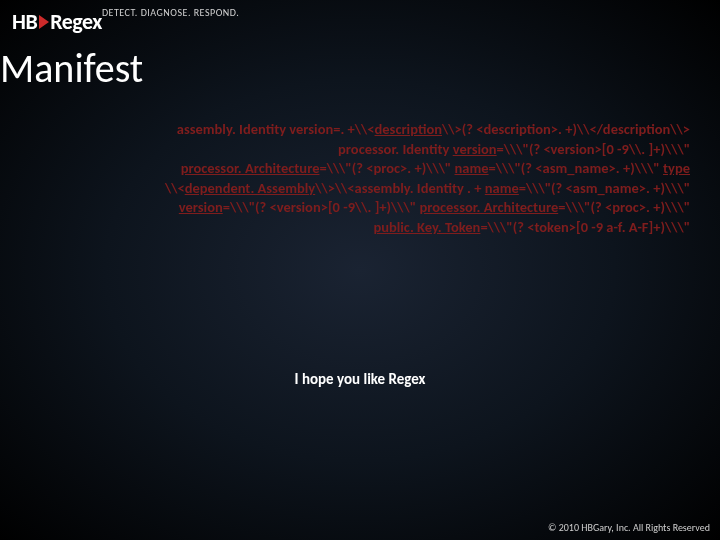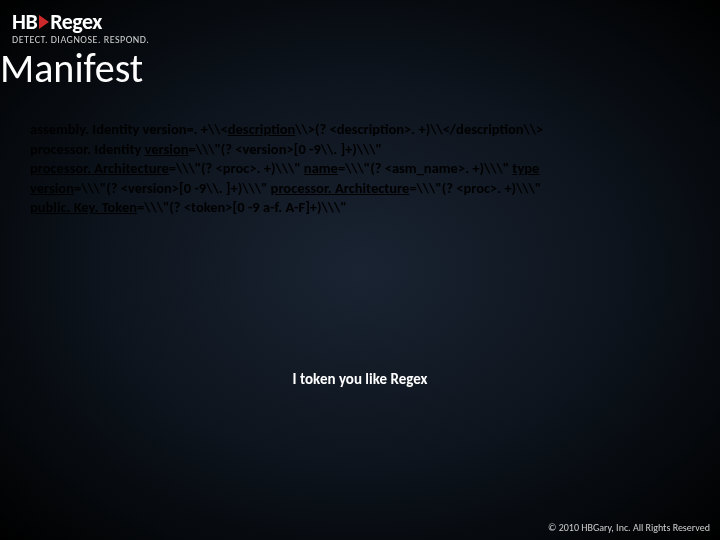--- a/index.html
+++ b/index.html
@@ -8,21 +8,21 @@
     background: radial-gradient(ellipse at center, #1a2332 0%, #0d141d 50%, #000000 100%);
     font-family: Calibri, Arial, sans-serif;
     color: #fff;
     position: relative;
   }
   .logo {
     position: absolute;
     top: 8px;
     left: 12px;
     display: flex;
-    flex-direction: column;
+    flex-direction: row;
   }
   .logo-main {
     display: flex;
     align-items: center;
     font-weight: bold;
     font-size: 22px;
     letter-spacing: -0.5px;
   }
   .logo-hb { color: #fff; }
   .logo-arrow {
@@ -48,24 +48,24 @@
     font-size: 40px;
     font-weight: 400;
     color: #ffffff;
     font-family: Calibri, Arial, sans-serif;
   }
   .content {
     position: absolute;
     top: 120px;
     left: 30px;
     right: 30px;
-    text-align: left;
+    text-align: right;
     font-size: 14.5px;
     line-height: 1.35;
-    color: #000000;
+    color: #7f1d1d;
     font-weight: 600;
     font-family: Calibri, Arial, sans-serif;
   }
   .content .u {
     text-decoration: underline;
   }
   .subline {
     position: absolute;
     top: 370px;
     left: 0; right: 0;
@@ -100,22 +100,25 @@
   <div>
     <span>assembly. Identity version=. +\\&lt;</span><span class="u">description</span><span>\\&gt;(? &lt;description&gt;. +)\\&lt;/description\\&gt;</span>
   </div>
   <div>
     <span>processor. Identity </span><span class="u">version</span><span>=\\\"(? &lt;version&gt;[0 -9\\. ]+)\\\"</span>
   </div>
   <div>
     <span class="u">processor. Architecture</span><span>=\\\"(? &lt;proc&gt;. +)\\\" </span><span class="u">name</span><span>=\\\"(? &lt;asm_name&gt;. +)\\\" </span><span class="u">type</span>
   </div>
   <div>
+    <span>\\&lt;</span><span class="u">dependent. Assembly</span><span>\\&gt;\\&lt;assembly. Identity . + </span><span class="u">name</span><span>=\\\"(? &lt;asm_name&gt;. +)\\\"</span>
+  </div>
+  <div>
     <span class="u">version</span><span>=\\\"(? &lt;version&gt;[0 -9\\. ]+)\\\" </span><span class="u">processor. Architecture</span><span>=\\\"(? &lt;proc&gt;. +)\\\"</span>
   </div>
   <div>
     <span class="u">public. Key. Token</span><span>=\\\"(? &lt;token&gt;[0 -9 a-f. A-F]+)\\\"</span>
   </div>
 </div>
 
-<div class="subline">I token you like Regex</div>
+<div class="subline">I hope you like Regex</div>
 
 <div class="copyright">© 2010 HBGary, Inc. All Rights Reserved</div>
 
 </body></html>

